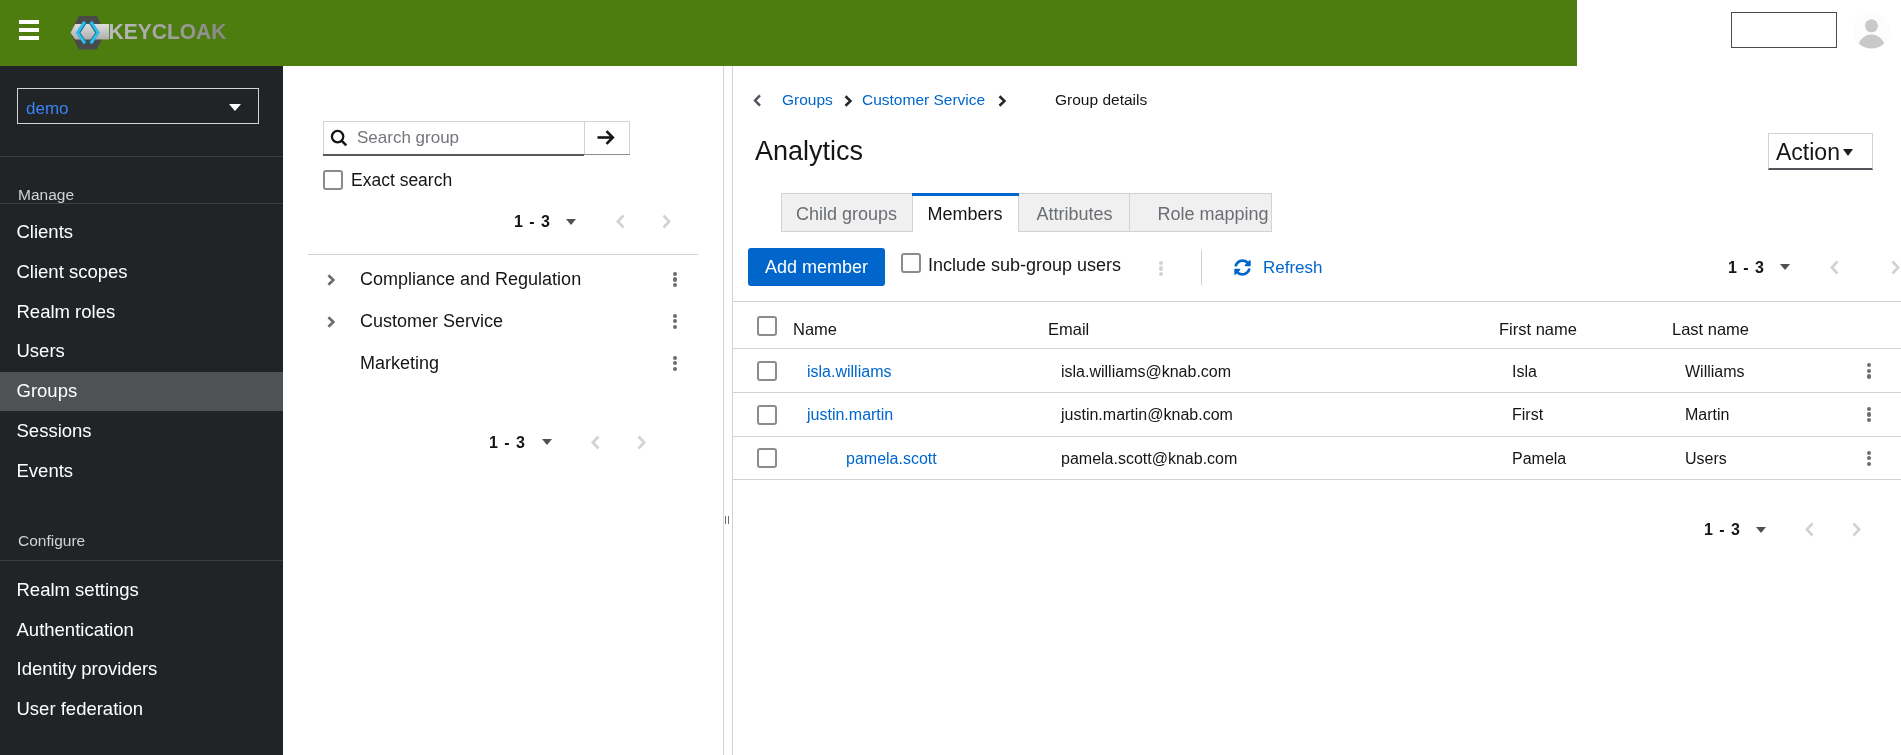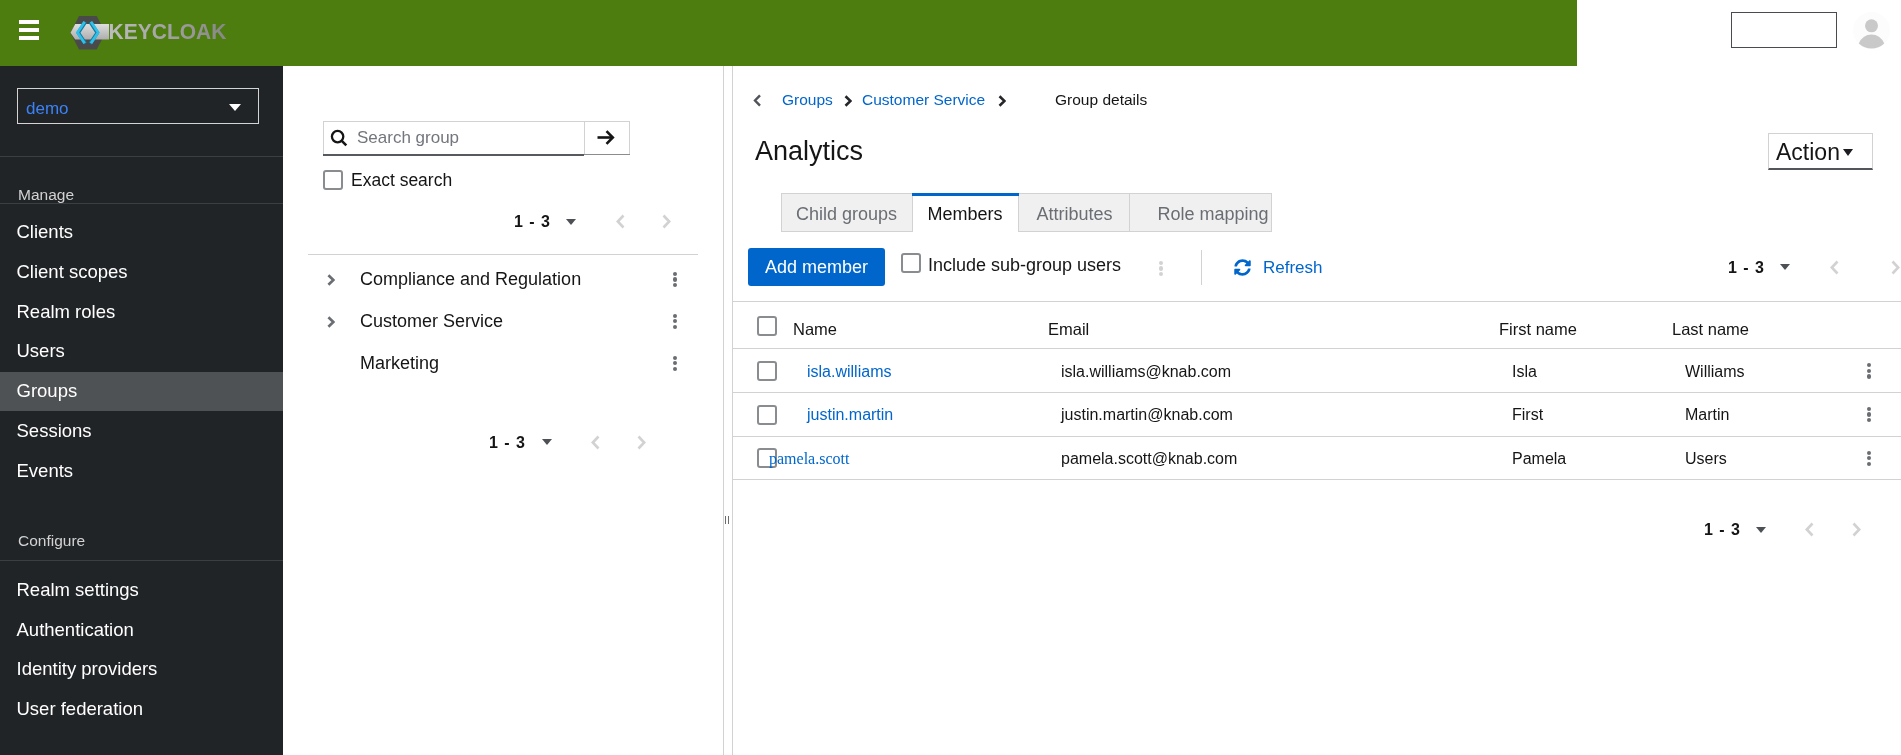--- a/index.html
+++ b/index.html
@@ -261,21 +261,21 @@
 <div class="cell" style="left:1048px; top:405px;">justin.martin@knab.com</div>
 <div class="cell" style="left:1499px; top:405px;">First</div>
 <div class="cell" style="left:1672px; top:405px;">Martin</div>
 <div class="kebab" style="left:1867px; top:406.6px;">
     <div class="kdot" style="top:0"></div>
     <div class="kdot" style="top:5.6px"></div>
     <div class="kdot" style="top:11.2px"></div>
   </div>
 
 <div class="cb" style="left:757px; top:448px;"></div>
-<div class="cell" style="left:756px; top:449px;font-family:Liberation Serif, serif;"><span class="link">pamela.scott</span></div>
+<div class="cell" style="left:833px; top:449px;"><span class="link">pamela.scott</span></div>
 <div class="cell" style="left:1048px; top:449px;">pamela.scott@knab.com</div>
 <div class="cell" style="left:1499px; top:449px;">Pamela</div>
 <div class="cell" style="left:1672px; top:449px;">Users</div>
 <div class="kebab" style="left:1867px; top:450.5px;">
     <div class="kdot" style="top:0"></div>
     <div class="kdot" style="top:5.6px"></div>
     <div class="kdot" style="top:11.2px"></div>
   </div>
 
 <div class="pagnum" style="left:1704px; top:521px;">1 - 3</div>

